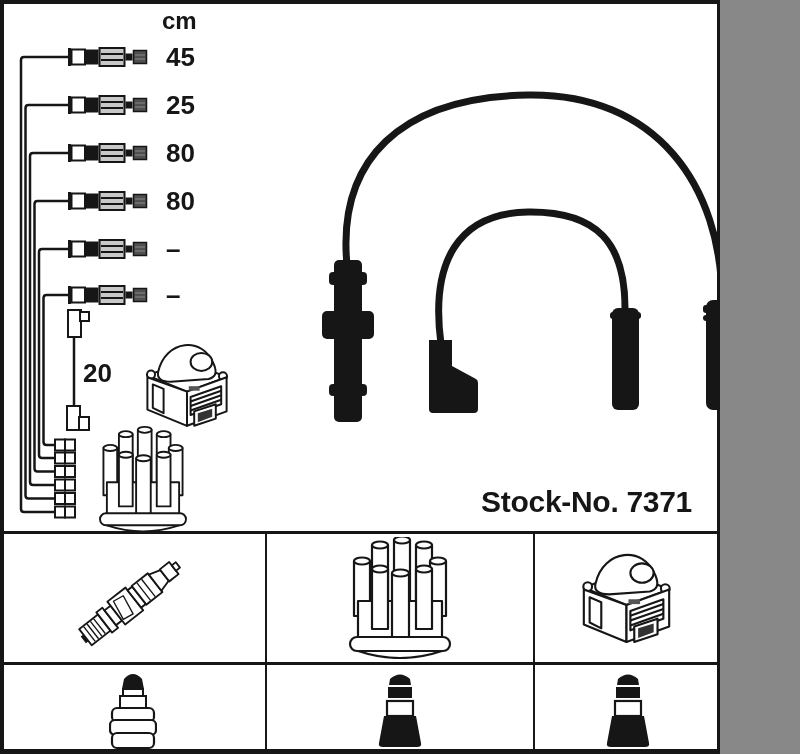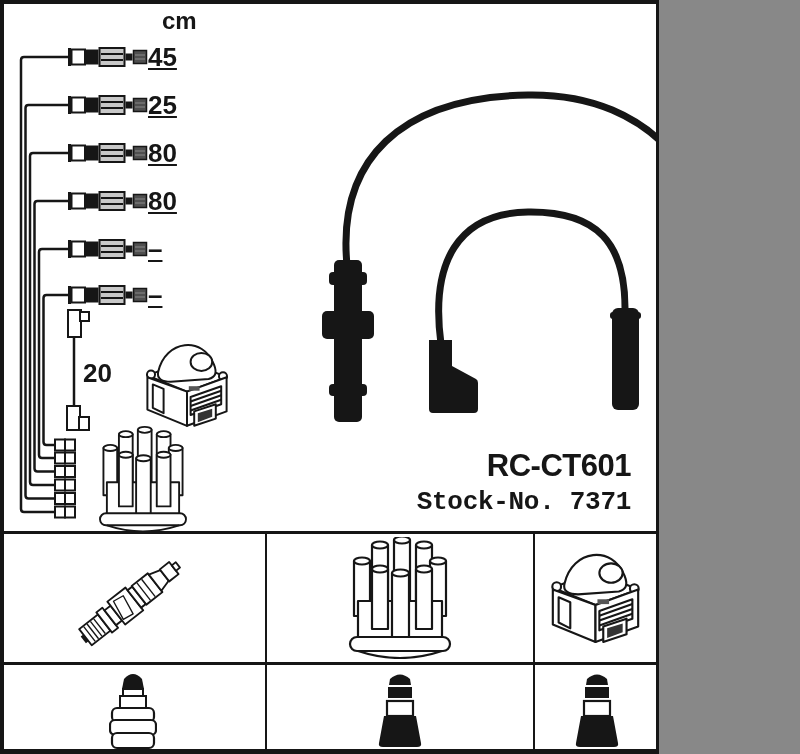--- a/index.html
+++ b/index.html
@@ -1,31 +1,31 @@
 <!DOCTYPE html>
 <html><head>
 <meta charset="utf-8">
 <style>
   html,body{margin:0;padding:0;background:#888;}
   #page{
-    position:relative;width:659px;height:754px;background:#fff;
+    position:relative;width:720px;height:754px;background:#fff;
     font-family:"Liberation Sans",sans-serif;color:#161616;overflow:hidden;
   }
   .frame{position:absolute;left:0;top:0;right:0;bottom:0;
     border-left:4px solid #161616;border-top:4px solid #161616;
     border-right:3px solid #161616;border-bottom:5px solid #161616;
     pointer-events:none;z-index:50;}
   .lbl{position:absolute;font-weight:bold;white-space:nowrap;}
   .unit-lbl{left:162px;top:8px;font-size:24px;line-height:26px;}
-  .len-lbl{left:148px;width:60px;font-size:26px;line-height:32px;text-decoration:underline;}
+  .len-lbl{left:166px;width:60px;font-size:26px;line-height:32px;}
   .len-0{top:41px}.len-1{top:89px}.len-2{top:137px}
   .len-3{top:185px}.len-4{top:233px}.len-5{top:279px}
   .coil-len-lbl{left:83px;top:358px;font-size:26px;line-height:30px;}
   .part-code{right:28px;top:449px;font-size:31px;line-height:34px;letter-spacing:-0.5px;text-align:right;}
-  .stock-no{right:28px;top:489px;font-size:26px;line-height:26px;letter-spacing:-0.3px;text-align:center;font-family:Liberation Mono, monospace;}
+  .stock-no{right:28px;top:489px;font-size:30px;line-height:26px;letter-spacing:-0.3px;text-align:center;}
   svg{display:block;}
   #diagram-svg{position:absolute;left:0;top:0;}
   .legend{
     position:absolute;left:0;right:0;top:531px;bottom:0;
     border-top:3px solid #161616;
     display:grid;grid-template-columns:267px 268px 1fr;grid-template-rows:131px 1fr;
   }
   .lcell{display:flex;align-items:center;justify-content:center;background:#fff;}
   .lcell.cb{border-right:2.5px solid #161616;}
   .lcell.rb{border-bottom:3px solid #161616;}
@@ -212,21 +212,20 @@
   </svg>
 
   <div class="lbl unit-lbl">cm</div>
   <div class="lbl len-lbl len-0">45</div>
   <div class="lbl len-lbl len-1">25</div>
   <div class="lbl len-lbl len-2">80</div>
   <div class="lbl len-lbl len-3">80</div>
   <div class="lbl len-lbl len-4">–</div>
   <div class="lbl len-lbl len-5">–</div>
   <div class="lbl coil-len-lbl">20</div>
-  <div class="lbl part-code">RC-CT601</div>
   <div class="lbl stock-no">Stock-No. 7371</div>
 
   <div class="legend">
     <div class="lcell cb rb">
       <svg width="132" height="124" viewBox="0 0 132 124">
         <g transform="translate(66,64) rotate(-38) scale(0.85) translate(-75,-28)">
           <use href="#g-plug"></use>
         </g>
       </svg>
     </div>

